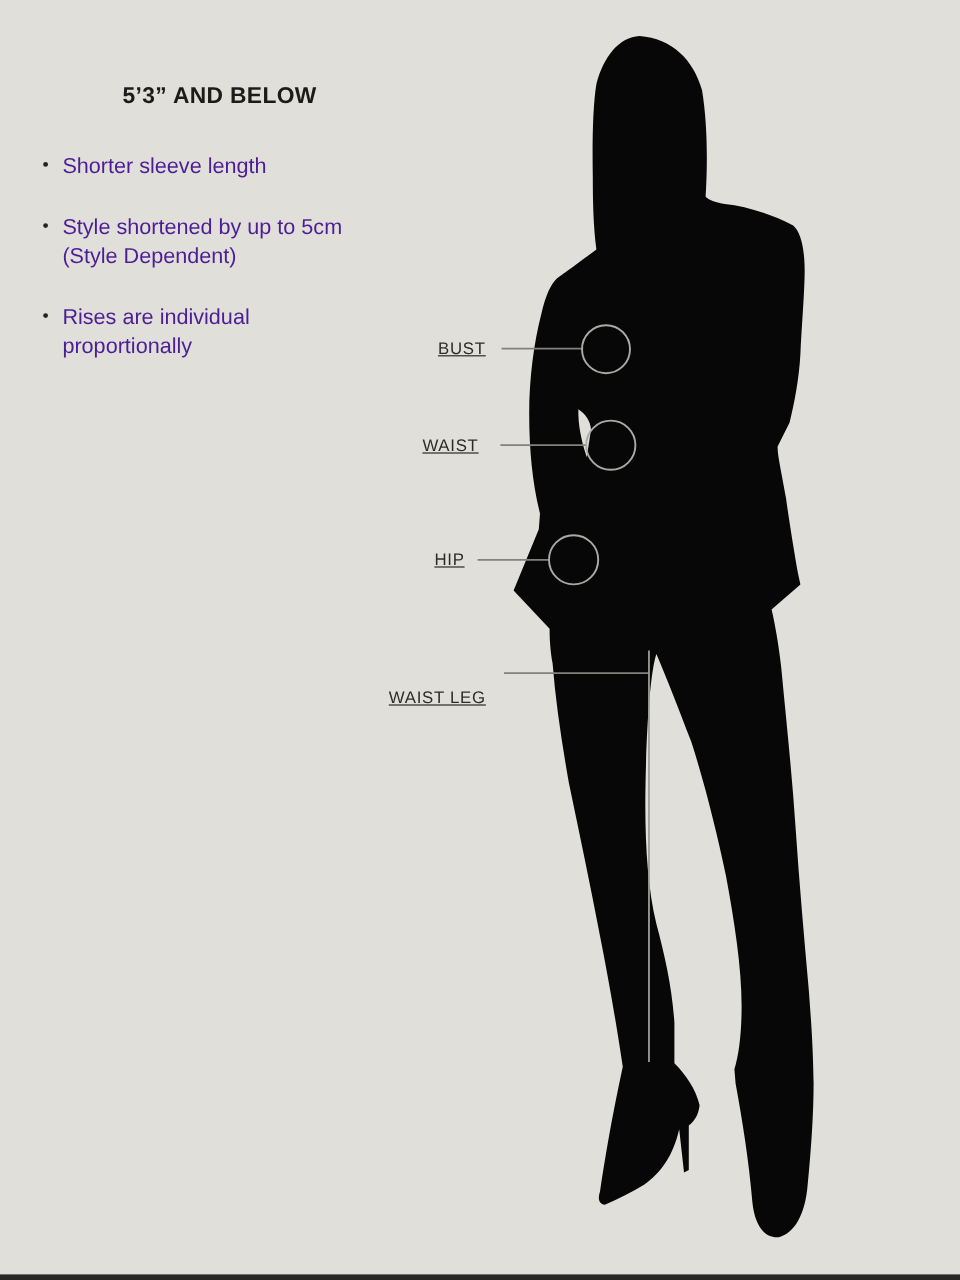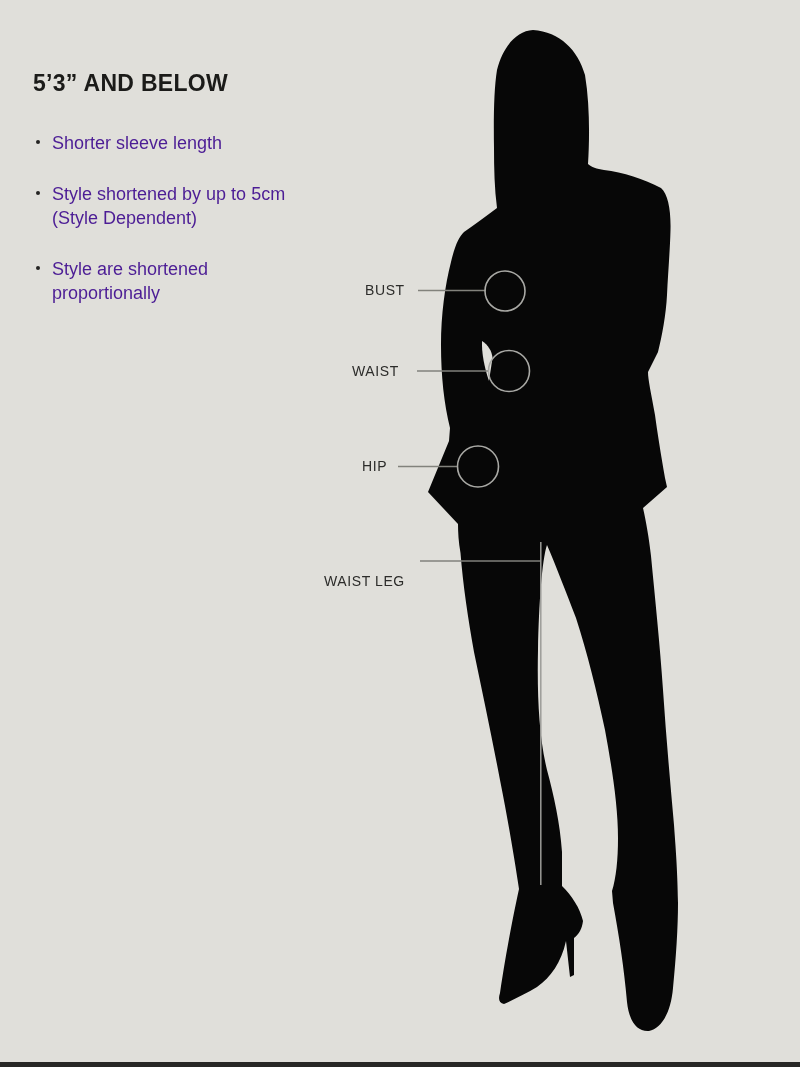--- a/index.html
+++ b/index.html
@@ -17,26 +17,27 @@
   }
   
   .info-panel {
     position: absolute;
     left: 33px;
     top: 70px;
     width: 300px;
     z-index: 3;
   }
   .title {
-    font-size: 23px;
+    font-size: 19px;
     font-weight: bold;
     letter-spacing: 0.3px;
     color: #1b1b19;
     margin: 0 0 34px 0;
     white-space: pre-line;
+    text-align: center;
   }
   .bullet-list {
     list-style: none;
     margin: 0;
     padding: 0;
     width: 285px;
   }
   .bullet-list li {
     position: relative;
     padding-left: 19px;
@@ -57,20 +58,21 @@
     background: #242422;
   }
   
   .meas-label {
     position: absolute;
     font-size: 14px;
     letter-spacing: 0.6px;
     color: #2c2c2a;
     z-index: 3;
     white-space: nowrap;
+    text-decoration: underline;
   }
   #label-bust   { left: 365px; top: 282px; }
   #label-waist  { left: 352px; top: 363px; }
   #label-hip    { left: 362px; top: 458px; }
   #label-inleg  { left: 324px; top: 573px; }
   
   #figure-svg {
     position: absolute;
     left: 0;
     top: 0;
@@ -91,21 +93,21 @@
 <body>
 
 <div id="canvas">
 
   <div class="info-panel">
     <h1 class="title">5’3” AND BELOW</h1>
     <ul class="bullet-list">
       <li>Shorter sleeve length</li>
       <li>Style shortened by up to 5cm
 (Style Dependent)</li>
-      <li>Style are shortened
+      <li>Rises are individual
 proportionally</li>
     </ul>
   </div>
 
   <div class="meas-label" id="label-bust">BUST</div>
   <div class="meas-label" id="label-waist">WAIST</div>
   <div class="meas-label" id="label-hip">HIP</div>
   <div class="meas-label" id="label-inleg">WAIST LEG</div>
 
   <svg id="figure-svg" width="800" height="1067" viewBox="0 0 800 1067">

